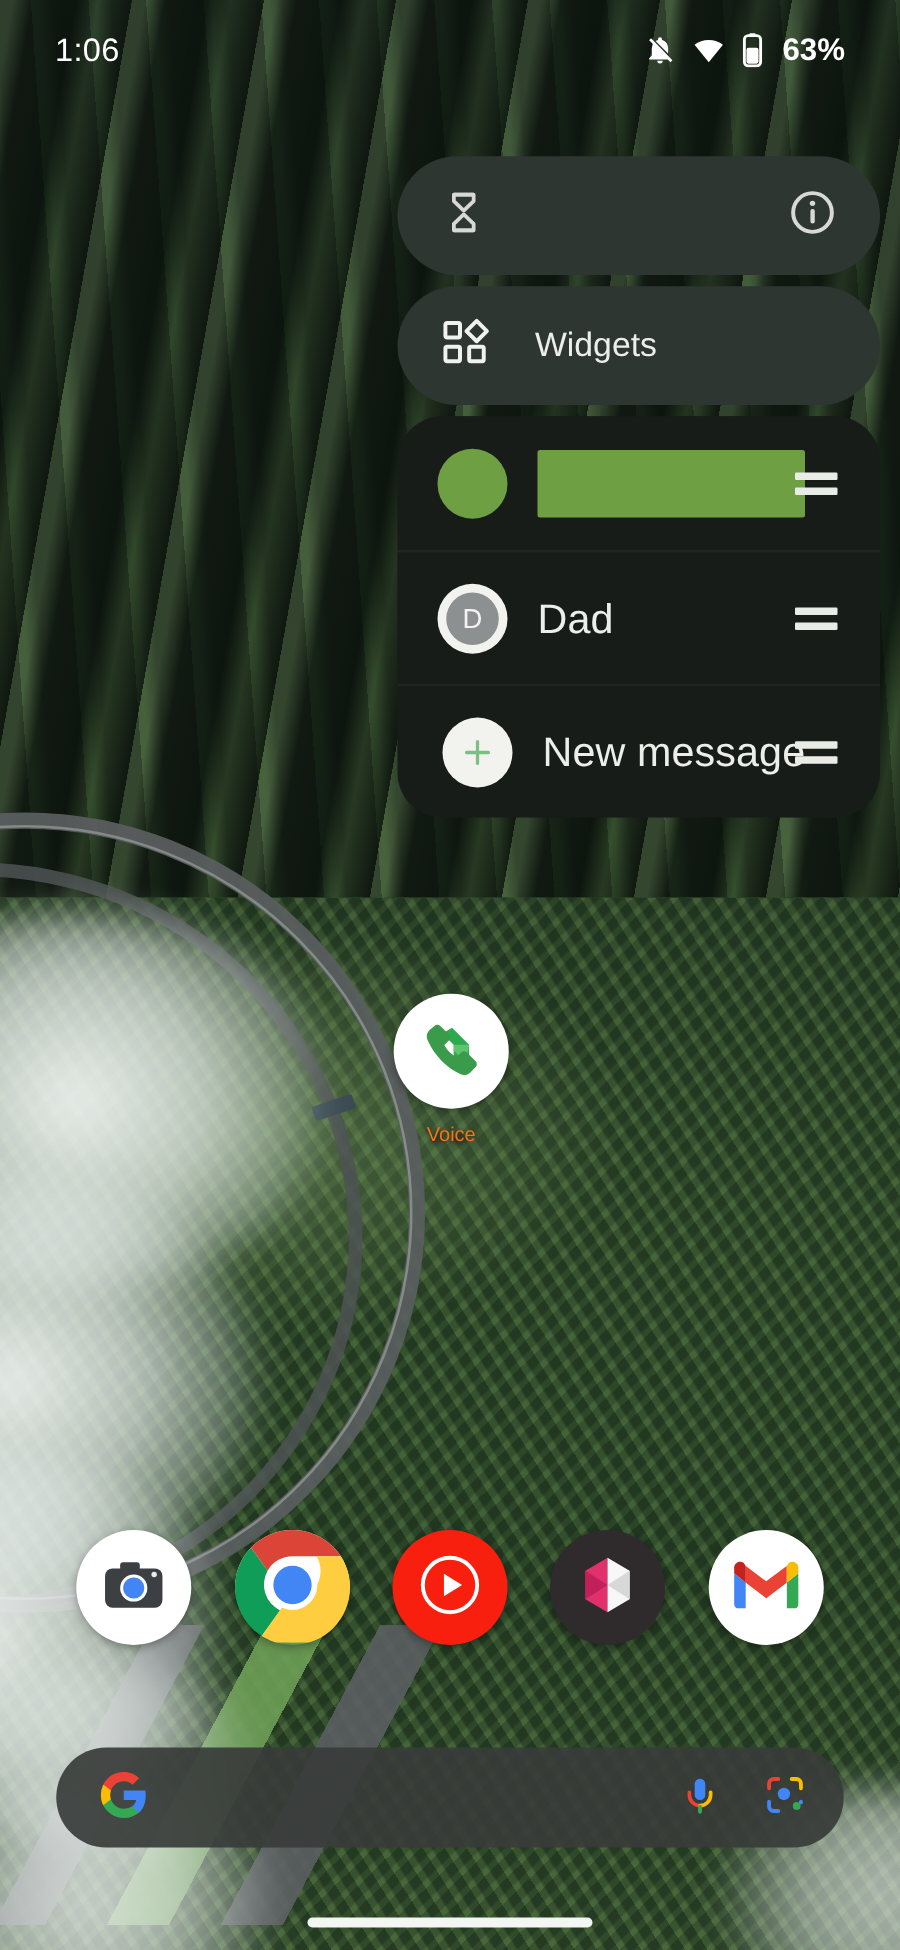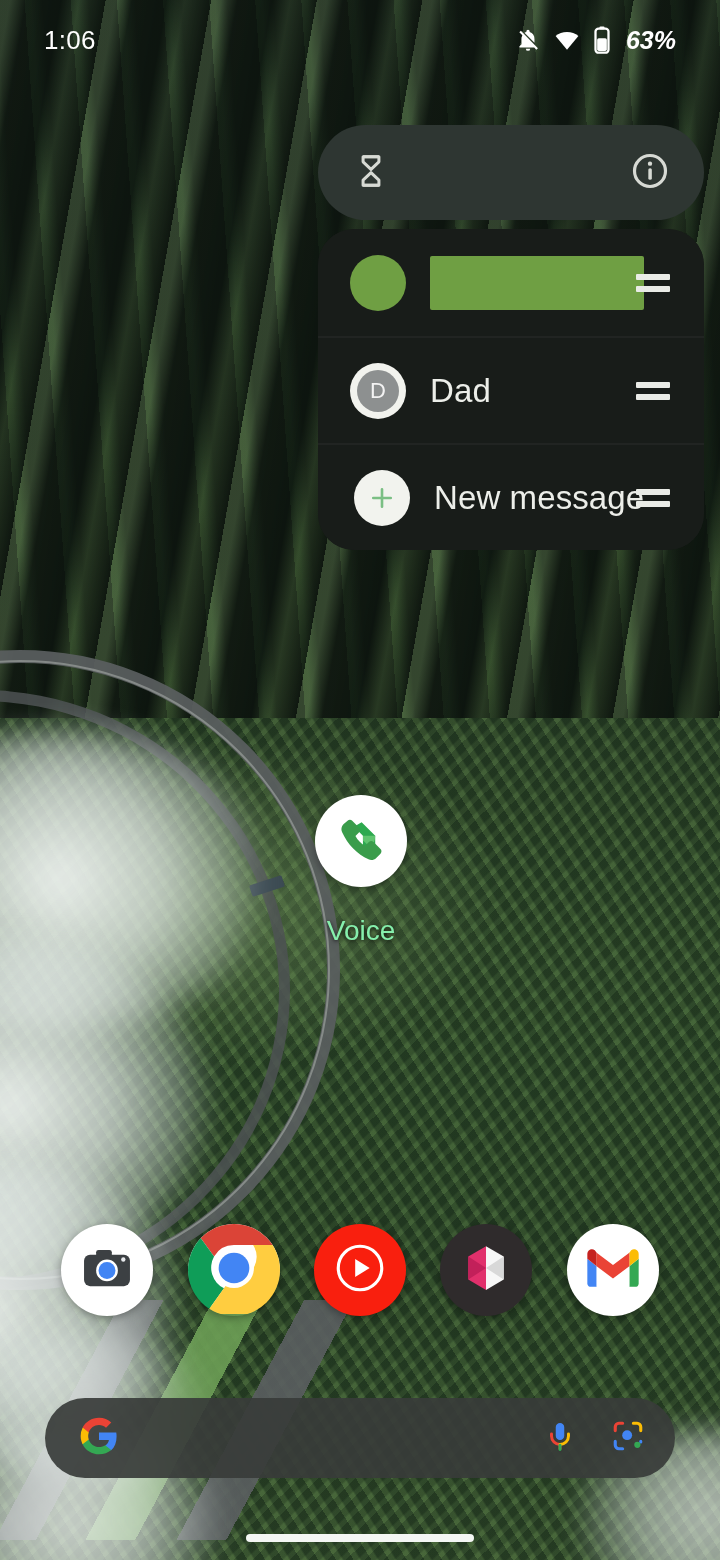--- a/index.html
+++ b/index.html
@@ -104,21 +104,21 @@
 
   
   #statusbar {
     position:absolute; top:0; left:0; right:0; height:80px;
     display:flex; align-items:center; justify-content:space-between;
     padding:16px 44px; color:#fff; z-index:30;
   }
   #clock { font-size:26px; font-weight:500; letter-spacing:.3px; }
   .status-right { display:flex; align-items:center; gap:13px; }
   .status-right svg { display:block; }
-  #battery-pct { font-size:25px; font-weight:600; margin-left:2px;font-style:italic; }
+  #battery-pct { font-size:25px; font-weight:600; margin-left:2px; }
 
   
   #popup {
     position:absolute; left:318px; top:125px; width:386px; z-index:20;
   }
   .menu-card {
     background:#2e3632;
     border-radius:48px;
     height:95px;
     display:flex; align-items:center;
@@ -183,21 +183,21 @@
     position:absolute; left:313px; top:795px; width:96px; z-index:18;
     text-align:center;
   }
   .app-circle {
     width:92px; height:92px; border-radius:50%;
     background:#fff; margin:0 auto;
     display:flex; align-items:center; justify-content:center;
     box-shadow:0 2px 8px rgba(0,0,0,.35);
   }
   .app-label {
-    margin-top:28px; color:#86efac; font-size:28px; font-weight:500;
+    margin-top:13px; color:#f97316; font-size:16px; font-weight:500;
     text-shadow:0 1px 4px rgba(0,0,0,.8);
     white-space:nowrap;
   }
 
   
   #dock {
     position:absolute; left:0; right:0; top:1222px; height:96px;
     display:flex; align-items:center; justify-content:space-around;
     padding:0 44px; z-index:15;
   }
@@ -284,20 +284,31 @@
     </span>
     <span>
       <svg width="40" height="40" viewBox="0 0 24 24" fill="none">
         <circle cx="12" cy="12" r="9.3" stroke="#d7dad4" stroke-width="1.9"></circle>
         <circle cx="12" cy="7.6" r="1.3" fill="#d7dad4"></circle>
         <rect x="11" y="10.3" width="2.1" height="7" rx="1" fill="#d7dad4"></rect>
       </svg>
     </span>
   </div>
 
+  <div class="menu-card">
+    <span>
+      <svg width="40" height="40" viewBox="0 0 24 24" fill="none" stroke="#f0f2ed" stroke-width="1.9" stroke-linejoin="round">
+        <rect x="2.6" y="2.6" width="7" height="7" rx="0.8"></rect>
+        <rect x="2.6" y="14" width="7" height="7" rx="0.8"></rect>
+        <rect x="14" y="14" width="7" height="7" rx="0.8"></rect>
+        <path d="M17.6 1.6l4.9 4.9-4.9 4.9-4.9-4.9 4.9-4.9z"></path>
+      </svg>
+    </span>
+    <span class="menu-label">Widgets</span>
+  </div>
 
   <div class="shortcut-list">
 
     <div class="shortcut">
       <span class="sc-avatar green"></span>
       <span class="sc-redacted"></span>
       <span class="drag-handle">
           <span></span>
           <span></span>
         </span>

